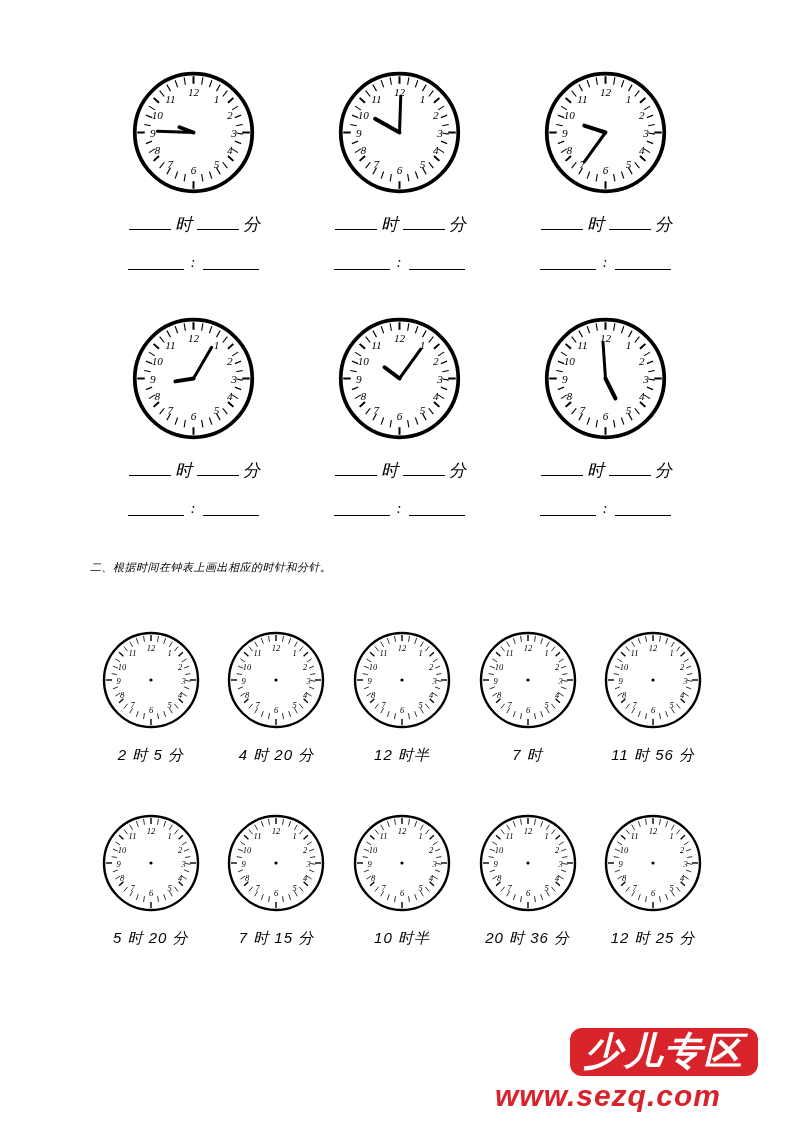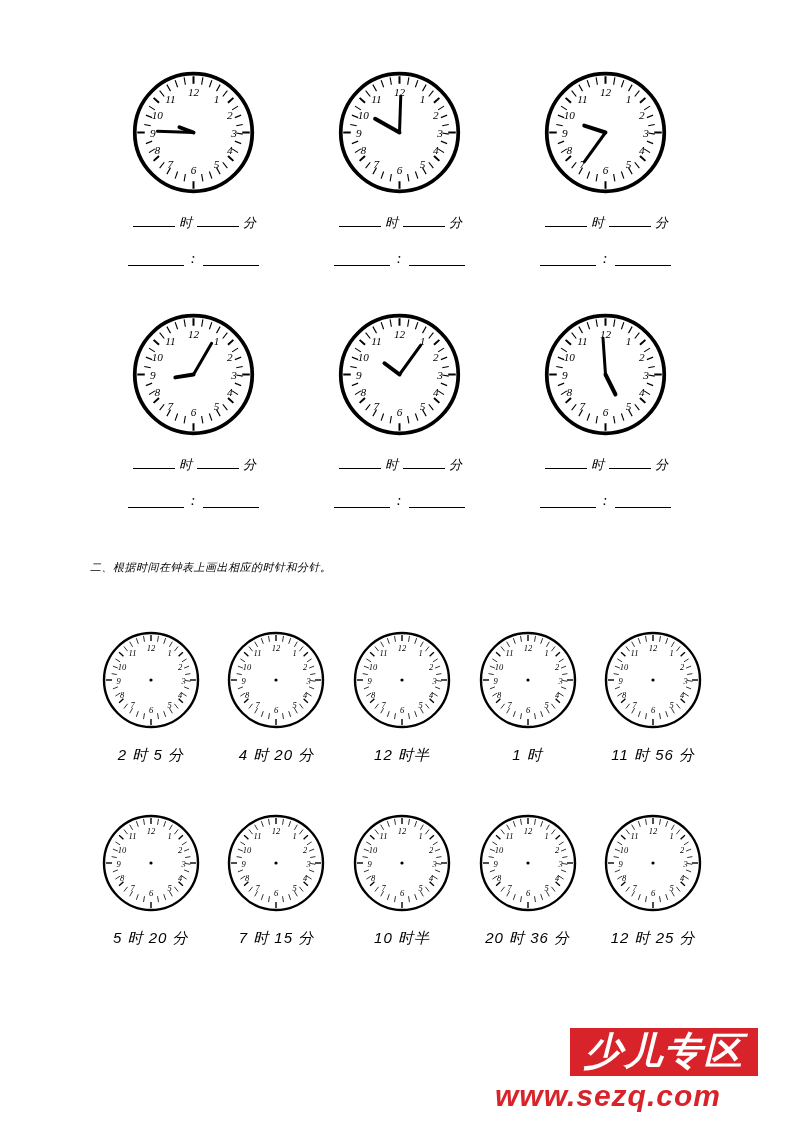--- a/index.html
+++ b/index.html
@@ -41,21 +41,21 @@
   }
   .clock-face-wrap {
     width: 125px;
     height: 125px;
     position: relative;
   }
   .clock-svg { display: block; }
 
   .answer-line {
     margin-top: 18px;
-    font-size: 13px;
+    font-size: 17px;
     letter-spacing: 1px;
     white-space: nowrap;
     font-family: "Liberation Serif", serif;
   }
   .answer-line .blank {
     display: inline-block;
     width: 42px;
     border-bottom: 1px solid #000;
     height: 13px;
     margin: 0 4px;
@@ -134,21 +134,21 @@
     height: 54px;
   }
   .wm-badge {
     background: #d8232a;
     color: #ffffff;
     font-family: "Liberation Sans", sans-serif;
     font-weight: bold;
     font-size: 38px;
     letter-spacing: 2px;
     padding: 4px 14px 6px 14px;
-    border-radius: 0;
+    border-radius: 12px;
     line-height: 1;
     margin-left: 28px;
   }
   .wm-url {
     text-align: center;
     color: #d8232a;
     font-family: "Liberation Sans", sans-serif;
     font-weight: bold;
     font-size: 30px;
     letter-spacing: 1px;
@@ -809,21 +809,21 @@
                 <text x="50" y="83">6</text>
                 <text x="31.5" y="78">7</text>
                 <text x="21" y="67.5">8</text>
                 <text x="17.5" y="53.5">9</text>
                 <text x="21" y="39.5">10</text>
                 <text x="31.5" y="26">11</text>
             </g>
             <circle cx="50" cy="50" r="1.6" fill="#000"></circle>
           </svg>
         </div>
-        <div class="blank-label">1 时</div>
+        <div class="blank-label">7 时</div>
       </div>
 
       <div class="blank-cell">
         <div class="blank-face-wrap">
           <svg viewBox="0 0 100 100" width="100" height="100">
             <circle cx="50" cy="50" r="47" fill="#fff" stroke="#000" stroke-width="2.4"></circle>
             <g stroke="#000">
               <line x1="50" y1="5" x2="50" y2="11" stroke-width="1.4"></line>
                 <line x1="57.5" y1="5.9" x2="56.5" y2="11.8" stroke-width="0.8"></line>
                 <line x1="64.7" y1="8.1" x2="62.7" y2="13.8" stroke-width="0.8"></line>

